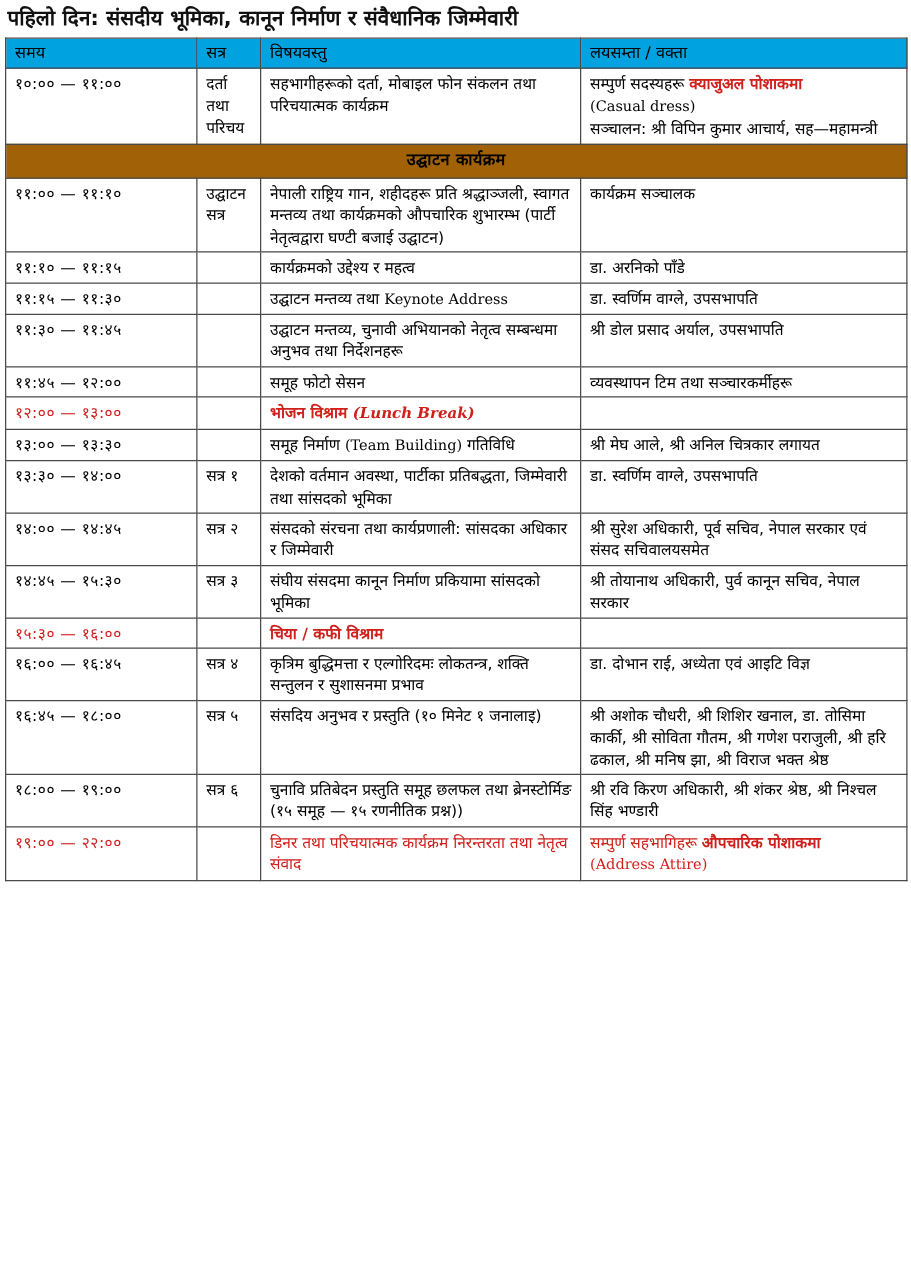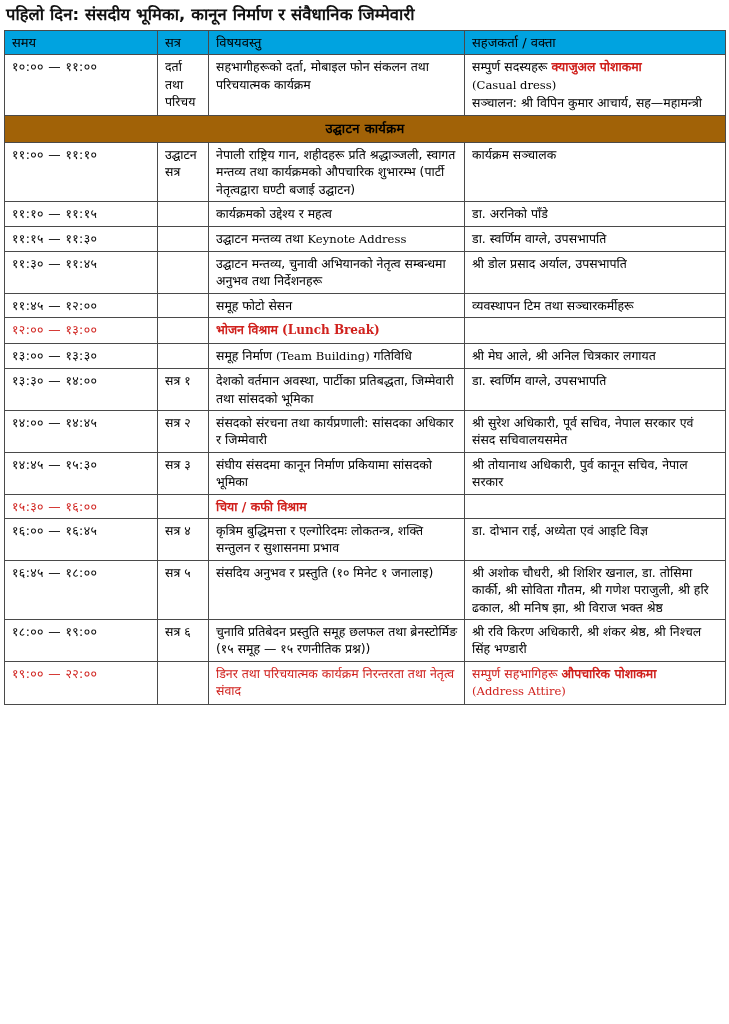--- a/index.html
+++ b/index.html
@@ -90,20 +90,21 @@
     font-weight: 700;
   }
   .latin {
     font-family: "DejaVu Serif", "Liberation Serif", serif;
     font-size: 11.6px;
   }
   .latin-b {
     font-family: "DejaVu Serif", "Liberation Serif", serif;
     font-size: 12px;
     font-weight: 700;
+    font-style: italic;
   }
   td.vmid { vertical-align: middle; }
 </style>
 </head>
 <body>
 
 <div class="page">
 
   <div class="doc-title">पहिलो दिन: संसदीय भूमिका, कानून निर्माण र संवैधानिक जिम्मेवारी</div>
 
@@ -112,21 +113,21 @@
       <col class="c-time">
         <col class="c-sess">
         <col class="c-topic">
         <col class="c-fac">
     </colgroup>
     <thead>
       <tr>
         <th>समय</th>
         <th>सत्र</th>
         <th>विषयवस्तु</th>
-        <th>सहजकर्ता / वक्ता</th>
+        <th>लयसम्ता / वक्ता</th>
       </tr>
     </thead>
     <tbody>
 
       <tr>
         <td class="time">१०:०० — ११:००</td>
         <td class="sess">दर्ता तथा परिचय</td>
         <td class="topic">सहभागीहरूको दर्ता, मोबाइल फोन संकलन तथा परिचयात्मक कार्यक्रम</td>
         <td class="fac"><span>सम्पुर्ण सदस्यहरू </span><span class="hl">क्याजुअल पोशाकमा</span><br><span class="latin">(Casual dress)</span><br><span>सञ्चालन: श्री विपिन कुमार आचार्य, सह—महामन्त्री</span></td>
       </tr>

